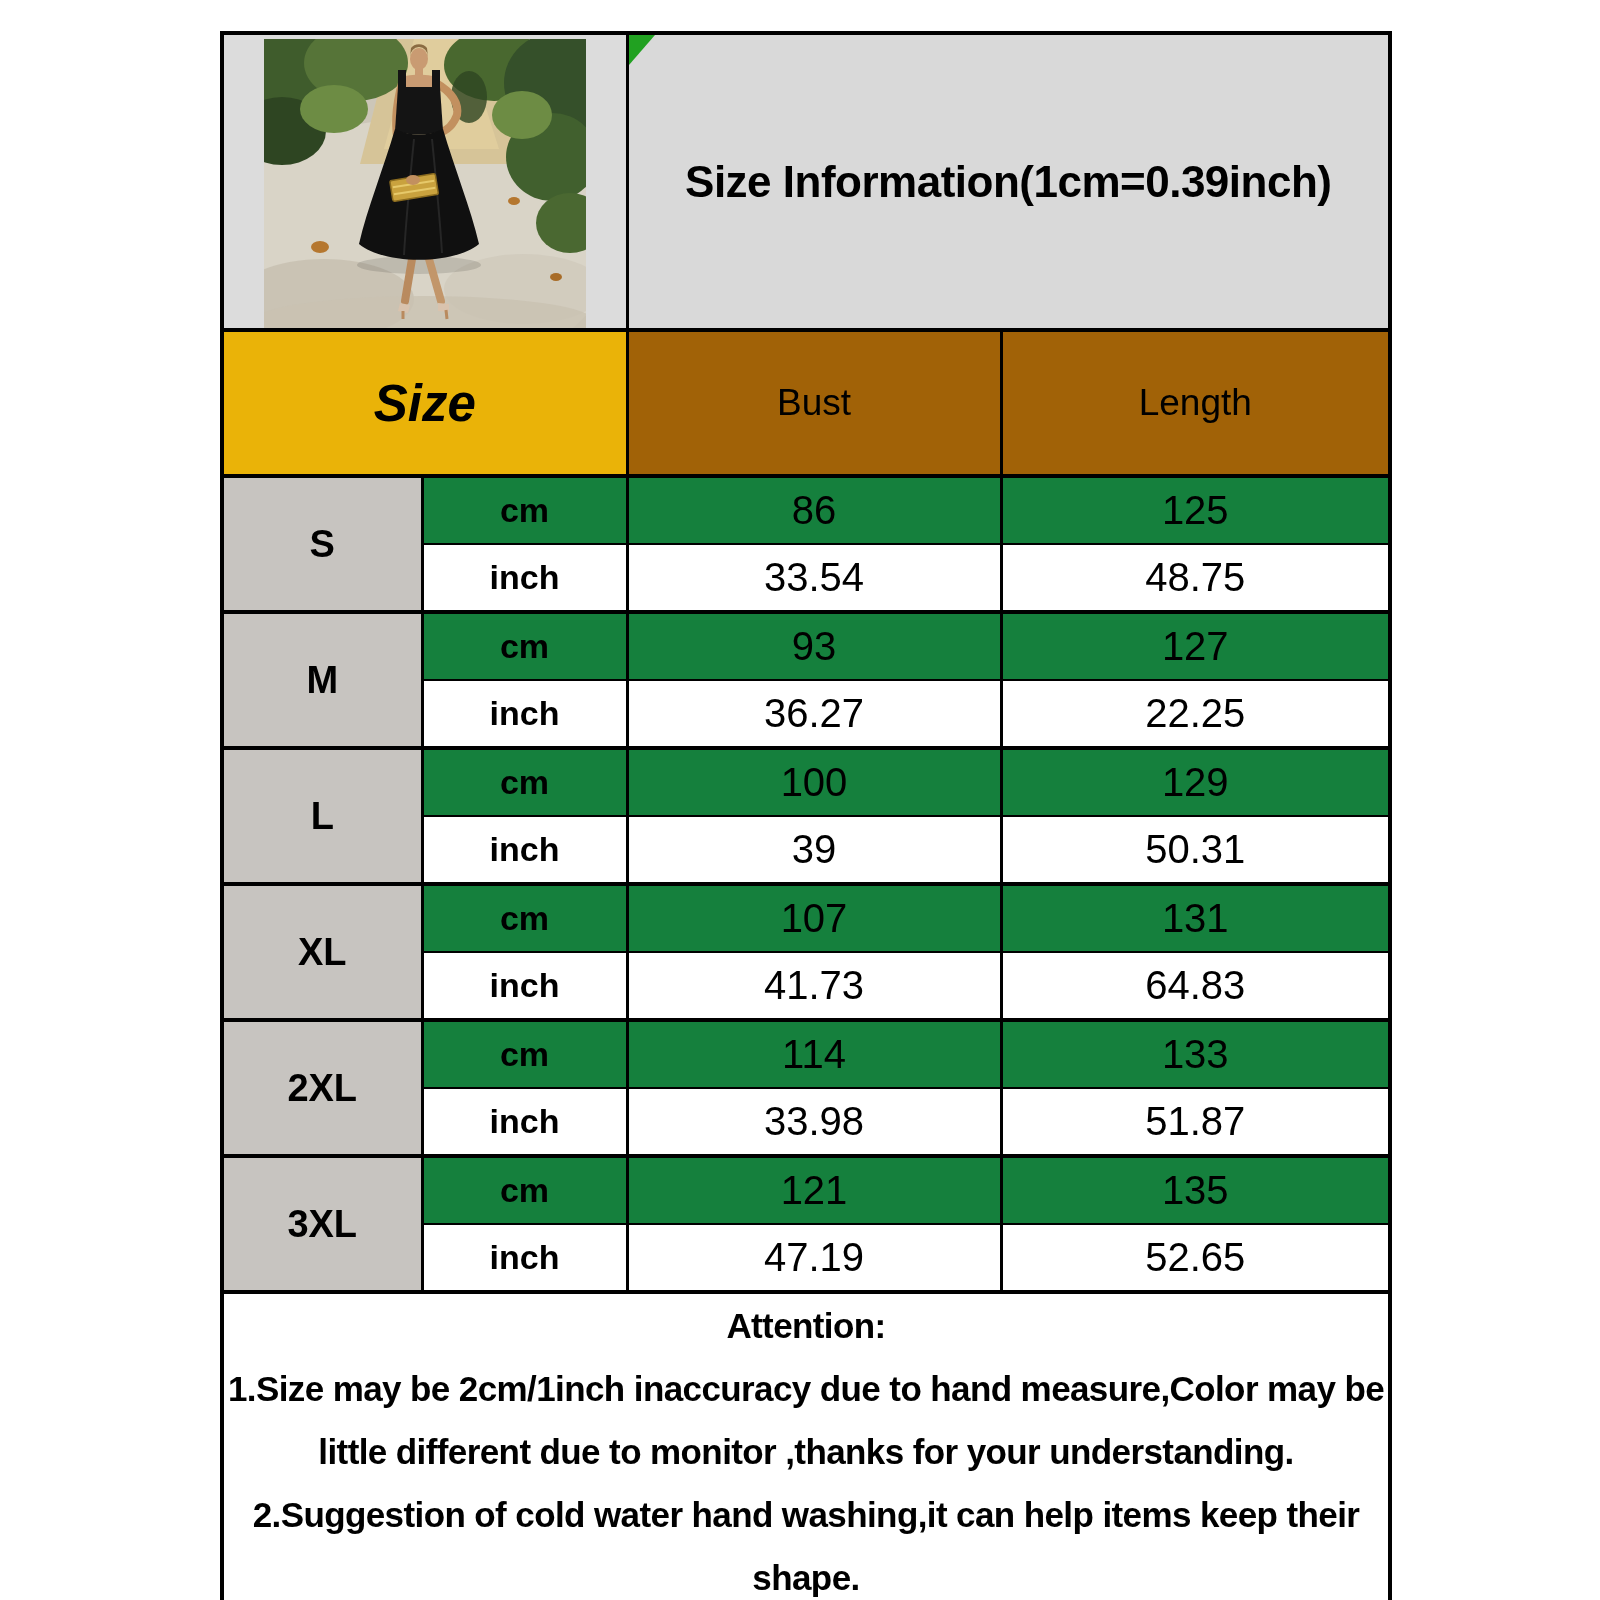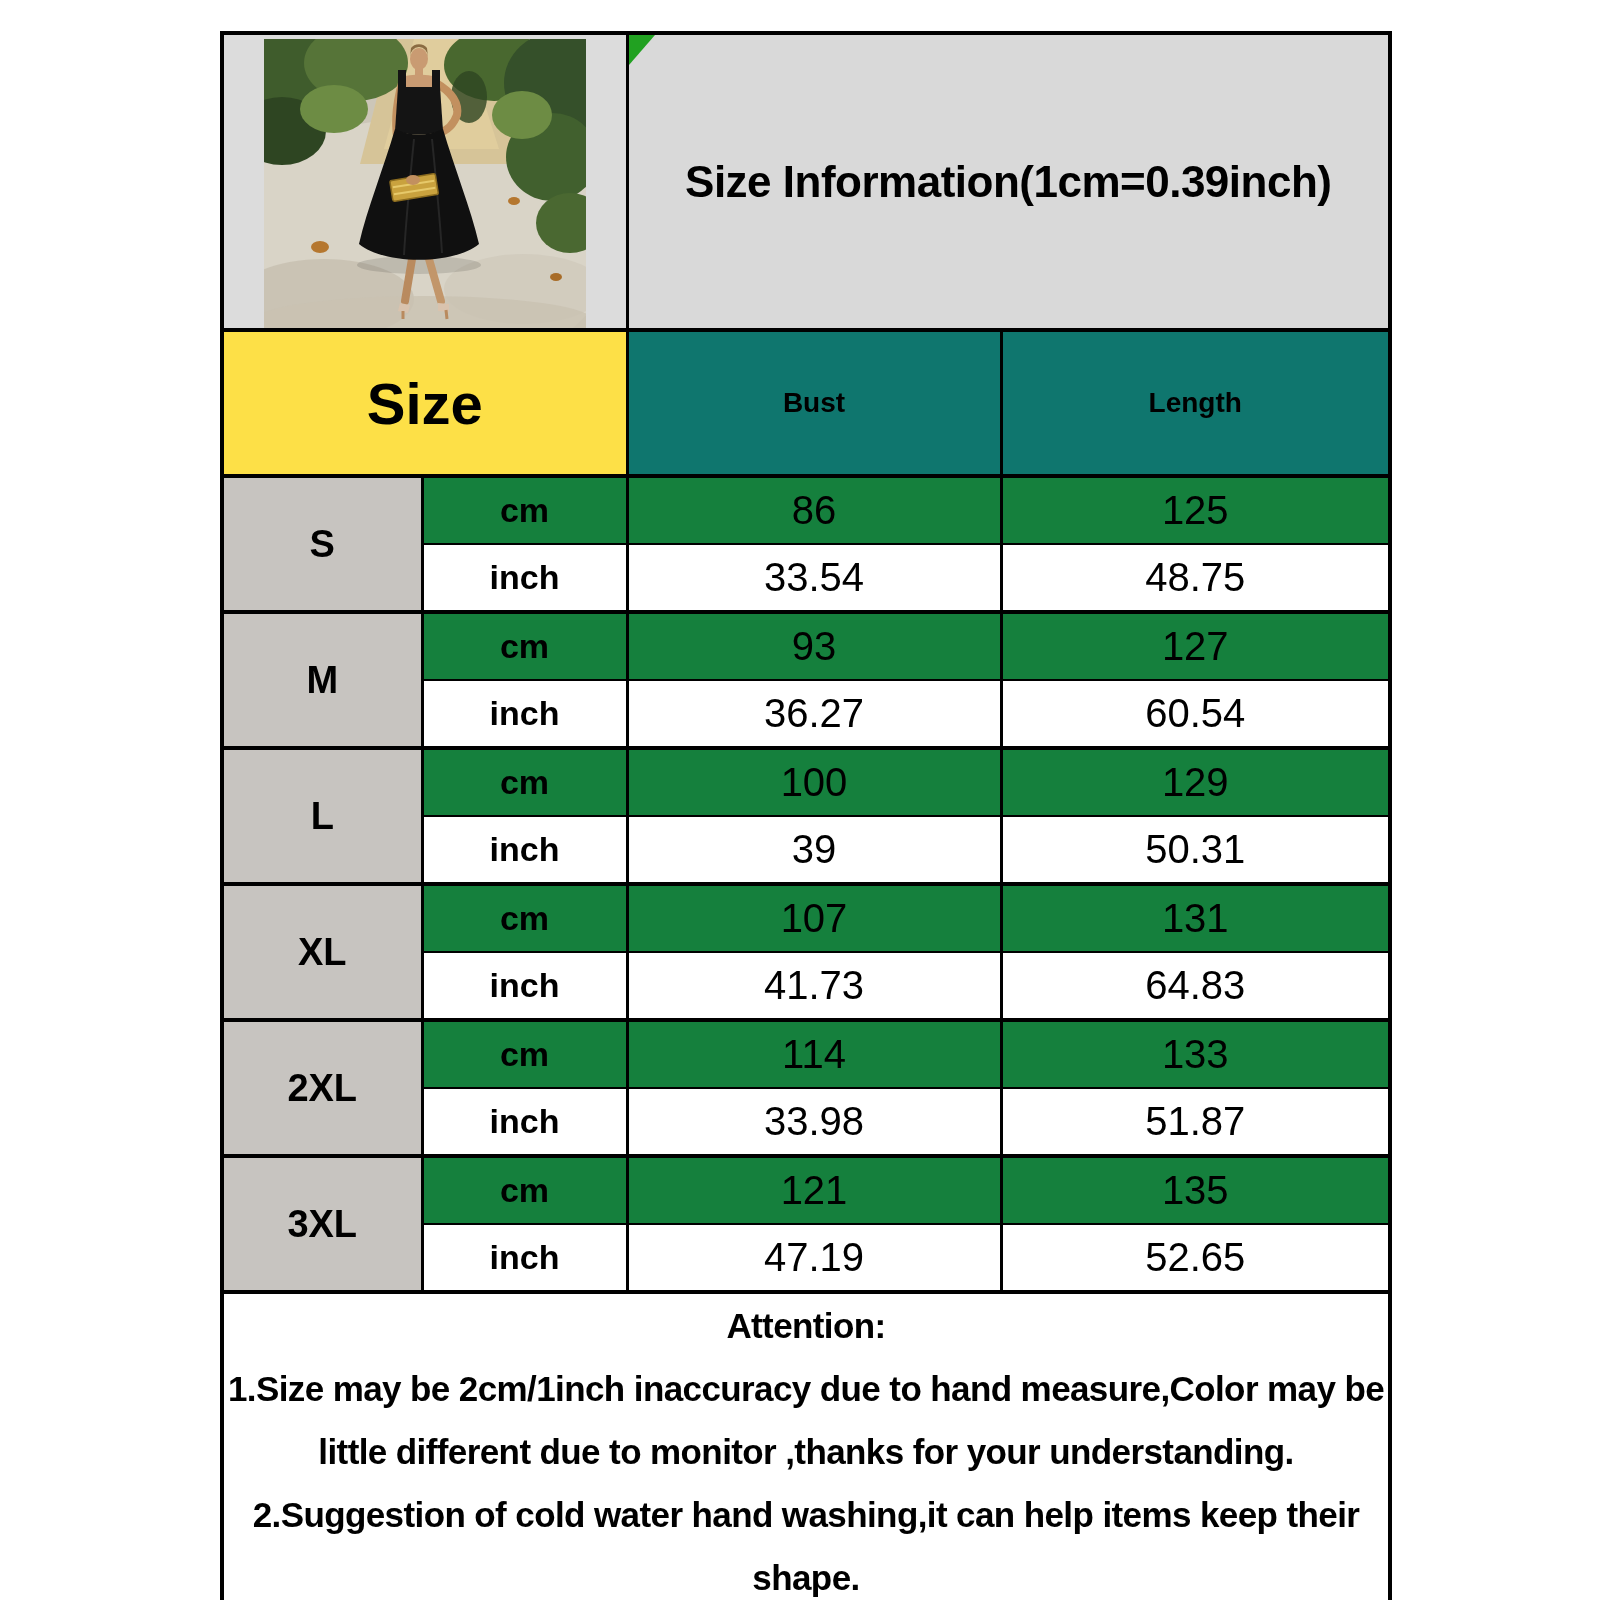--- a/index.html
+++ b/index.html
@@ -50,26 +50,26 @@
     width: 0; height: 0;
     border-top: 30px solid #21a121;
     border-right: 26px solid transparent;
   }
   .photo-wrap {
     width: 322px; height: 289px;
     margin: 3px auto 0 auto;
   }
 
   td.size-header {
-    background: #fde047;
-    font-size: 58px; font-weight: bold;
+    background: #eab308;
+    font-size: 51px; font-weight: bold; font-style: italic;
   }
   td.col-header {
-    background: #0f766e;
-    font-size: 28px; font-weight: bold;
+    background: #a16207;
+    font-size: 37px; font-weight: normal;
   }
   td.size-label {
     background: #c7c4c0;
     font-size: 38px; font-weight: bold;
   }
   td.unit {
     font-size: 34px; font-weight: bold;
   }
   td.val { font-size: 40px; font-weight: normal; }
   tr.cm-row td.unit, tr.cm-row td.val { background: #15803d; }
@@ -196,21 +196,21 @@
 
       <tr class="data-row group-first cm-row">
         <td class="size-label" rowspan="2">M</td>
         <td class="unit">cm</td>
         <td class="val">93</td>
         <td class="val">127</td>
       </tr>
       <tr class="data-row inch-row">
         <td class="unit">inch</td>
         <td class="val">36.27</td>
-        <td class="val">60.54</td>
+        <td class="val">22.25</td>
       </tr>
 
       <tr class="data-row group-first cm-row">
         <td class="size-label" rowspan="2">L</td>
         <td class="unit">cm</td>
         <td class="val">100</td>
         <td class="val">129</td>
       </tr>
       <tr class="data-row inch-row">
         <td class="unit">inch</td>

